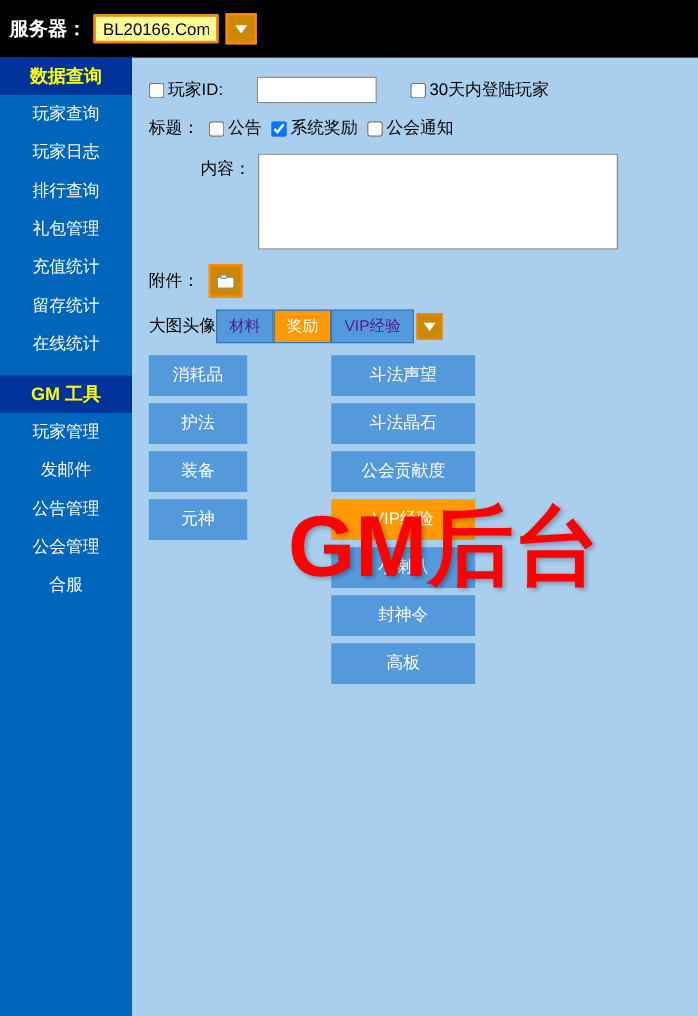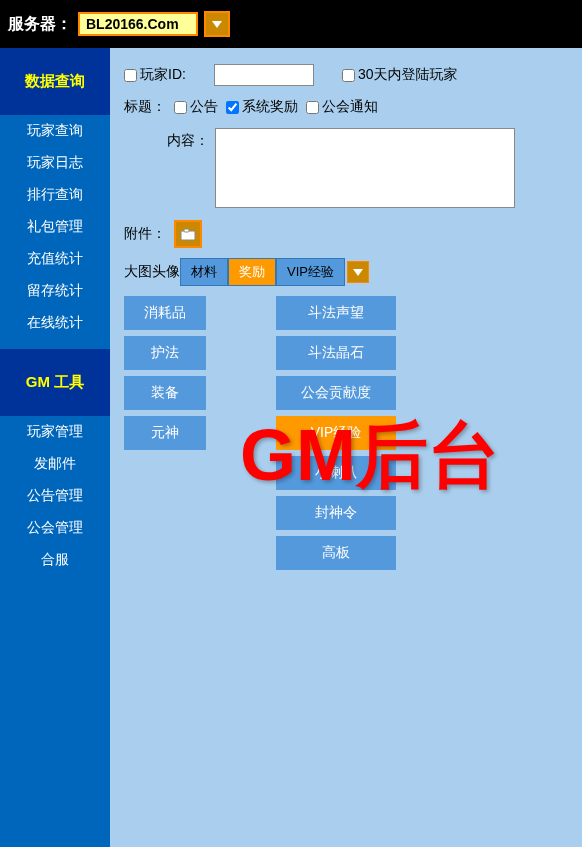--- a/index.html
+++ b/index.html
@@ -24,23 +24,23 @@
     .server-label {
       color: #fff;
       font-size: 16px;
       font-weight: bold;
     }
     .server-input {
       background: #ffff99;
       border: 2px solid #ff8800;
       padding: 2px 6px;
       font-size: 14px;
-      font-weight: bold;
+      font-weight: normal;
       color: #000;
-      width: 120px;
+      width: 104px;
     }
     .server-dropdown {
       background: #cc8800;
       border: 2px solid #ff8800;
       width: 26px;
       height: 26px;
       display: flex;
       align-items: center;
       justify-content: center;
       cursor: pointer;
@@ -59,21 +59,21 @@
       width: 110px;
       background: #0066bb;
       min-height: 799px;
       flex-shrink: 0;
     }
     .sidebar-section-title {
       background: #003399;
       color: #ffff00;
       font-size: 15px;
       font-weight: bold;
-      padding: 24px 8px;
+      padding: 6px 8px;
       text-align: center;
     }
     .sidebar-item {
       color: #ffffff;
       font-size: 14px;
       padding: 7px 10px;
       cursor: pointer;
       text-align: center;
     }
     .sidebar-section-title.gm {
@@ -177,21 +177,21 @@
     
     .tabs-row {
       display: flex;
       align-items: center;
       gap: 0;
       margin-bottom: 10px;
       position: relative;
     }
     .tab-item {
       background: #5599dd;
-      color: #000000;
+      color: #4c1d95;
       font-size: 13px;
       padding: 4px 10px;
       border: 1px solid #3377bb;
       cursor: pointer;
       white-space: nowrap;
     }
     .tab-item.active {
       background: #ff9900;
       color: #fff;
     }

